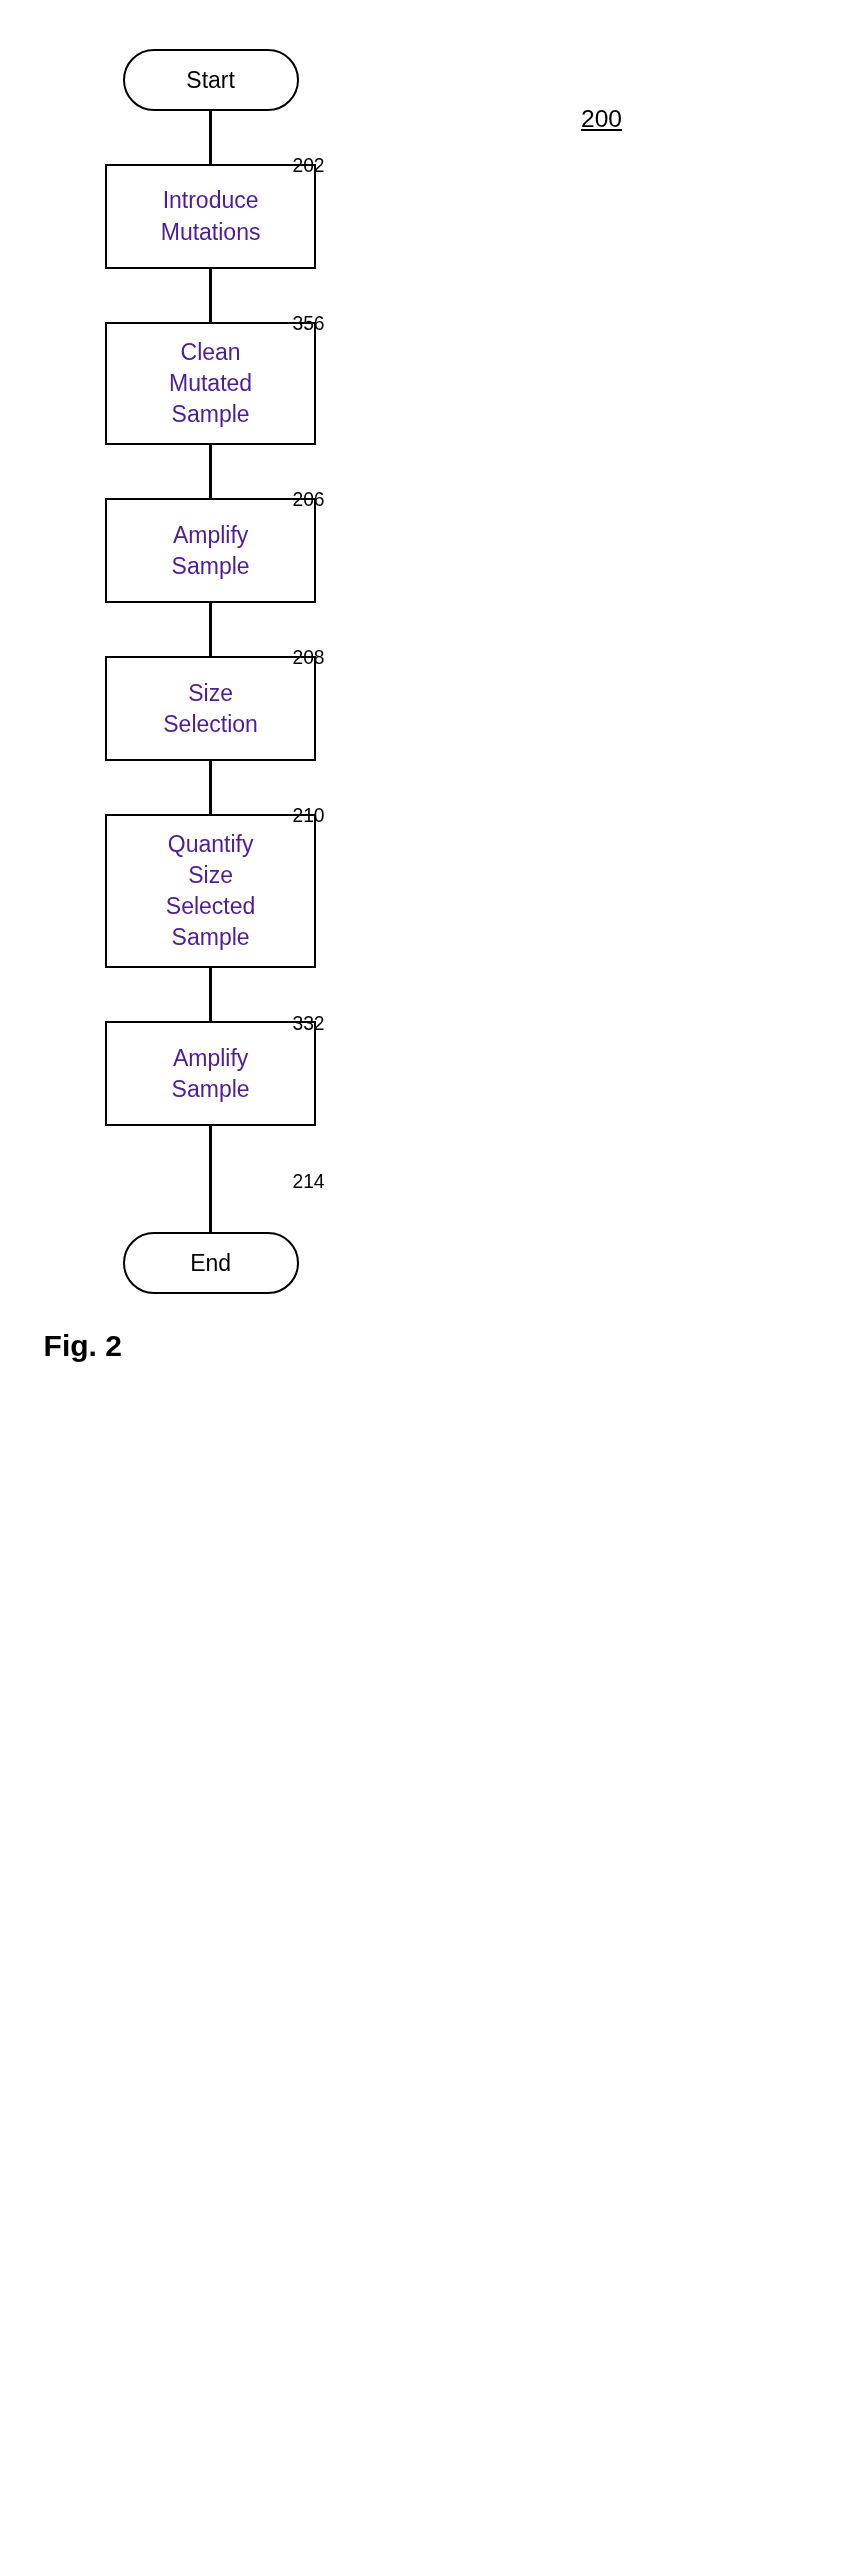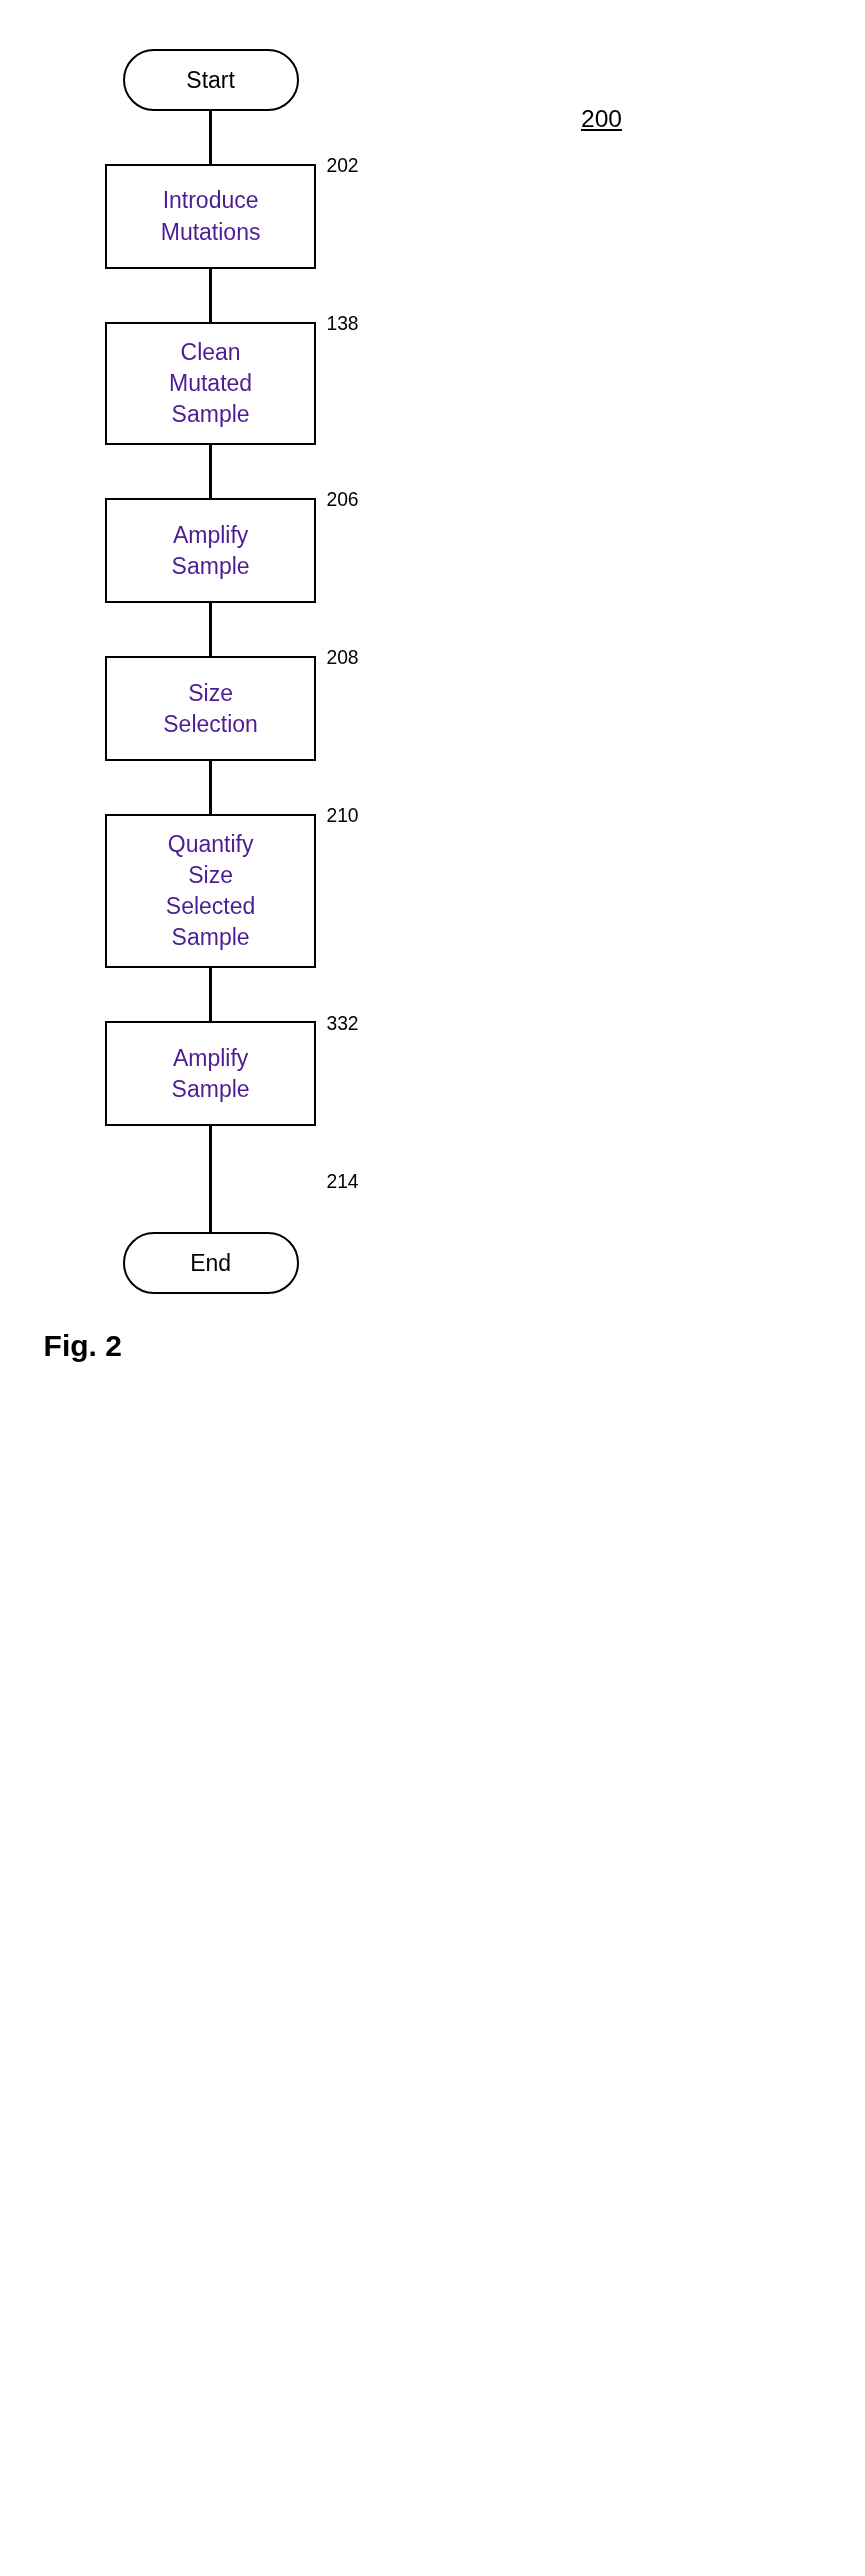--- a/index.html
+++ b/index.html
@@ -77,21 +77,21 @@
       font-weight: normal;
       color: #4c1d95;
       text-align: center;
       padding: 13px;
       line-height: 1.35;
     }
     .step-number {
       font-size: 19.3px;
       color: #000;
       position: absolute;
-      right: 19px;
+      right: 53px;
       top: -8.8px;
     }
     .fig-label {
       margin-top: 35px;
       margin-left: 17.6px;
       font-size: 30px;
       font-weight: bold;
       color: #000;
     }
   </style>
@@ -115,21 +115,21 @@
       </div>
       <div class="step-number">202</div>
     </div>
 
     <div class="connector" style="height:53px;"></div>
 
     <div class="step-wrapper">
       <div class="step-box">
         <span>Clean<br>Mutated<br>Sample</span>
       </div>
-      <div class="step-number">138</div>
+      <div class="step-number">356</div>
     </div>
 
     <div class="connector" style="height:53px;"></div>
 
     <div class="step-wrapper">
       <div class="step-box">
         <span>Amplify<br>Sample</span>
       </div>
       <div class="step-number">206</div>
     </div>

